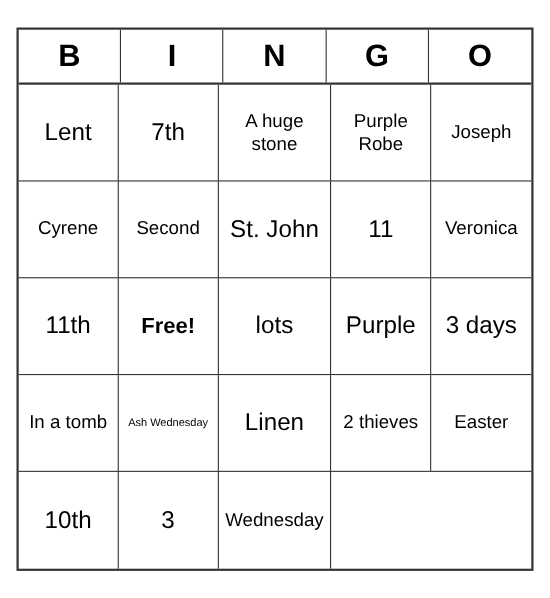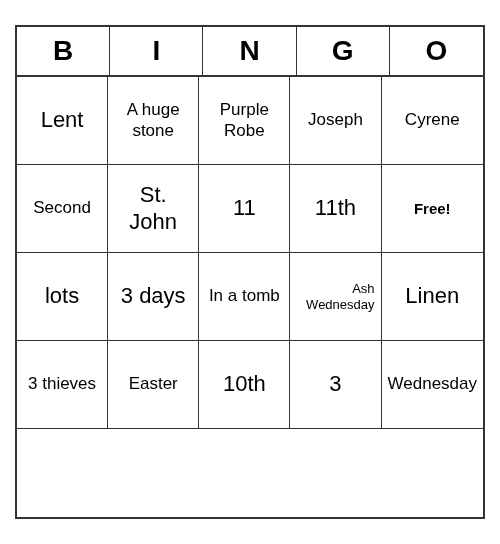--- a/index.html
+++ b/index.html
@@ -66,55 +66,58 @@
 
     .bingo-cell:nth-child(n+21) {
       border-bottom: none;
     }
 
     .bingo-cell.large-text {
       font-size: 22px;
     }
 
     .bingo-cell.small-text {
-      font-size: 13px;
+      font-size: 10px;
       text-align: right;
     }
 
     .bingo-cell.free {
-      font-size: 15px;
+      font-size: 20px;
       font-weight: bold;
     }
   </style>
 </head>
 <body>
 
 <div class="bingo-card">
   <div class="bingo-header">
   <div class="bingo-header-cell">B</div>
       <div class="bingo-header-cell">I</div>
       <div class="bingo-header-cell">N</div>
       <div class="bingo-header-cell">G</div>
       <div class="bingo-header-cell">O</div>
     </div>
   <div class="bingo-grid">
   <div class="bingo-cell large-text">Lent</div>
+      <div class="bingo-cell large-text">7th</div>
       <div class="bingo-cell">A huge stone</div>
       <div class="bingo-cell">Purple Robe</div>
       <div class="bingo-cell">Joseph</div>
       <div class="bingo-cell">Cyrene</div>
       <div class="bingo-cell">Second</div>
       <div class="bingo-cell large-text">St. John</div>
       <div class="bingo-cell large-text">11</div>
+      <div class="bingo-cell">Veronica</div>
       <div class="bingo-cell large-text">11th</div>
       <div class="bingo-cell free">Free!</div>
       <div class="bingo-cell large-text">lots</div>
+      <div class="bingo-cell large-text">Purple</div>
       <div class="bingo-cell large-text">3 days</div>
       <div class="bingo-cell">In a tomb</div>
       <div class="bingo-cell small-text">Ash Wednesday</div>
       <div class="bingo-cell large-text">Linen</div>
-      <div class="bingo-cell">3 thieves</div>
+      <div class="bingo-cell">2 thieves</div>
       <div class="bingo-cell">Easter</div>
       <div class="bingo-cell large-text">10th</div>
       <div class="bingo-cell large-text">3</div>
       <div class="bingo-cell">Wednesday</div>
     </div>
 </div>
 
 </body></html>

